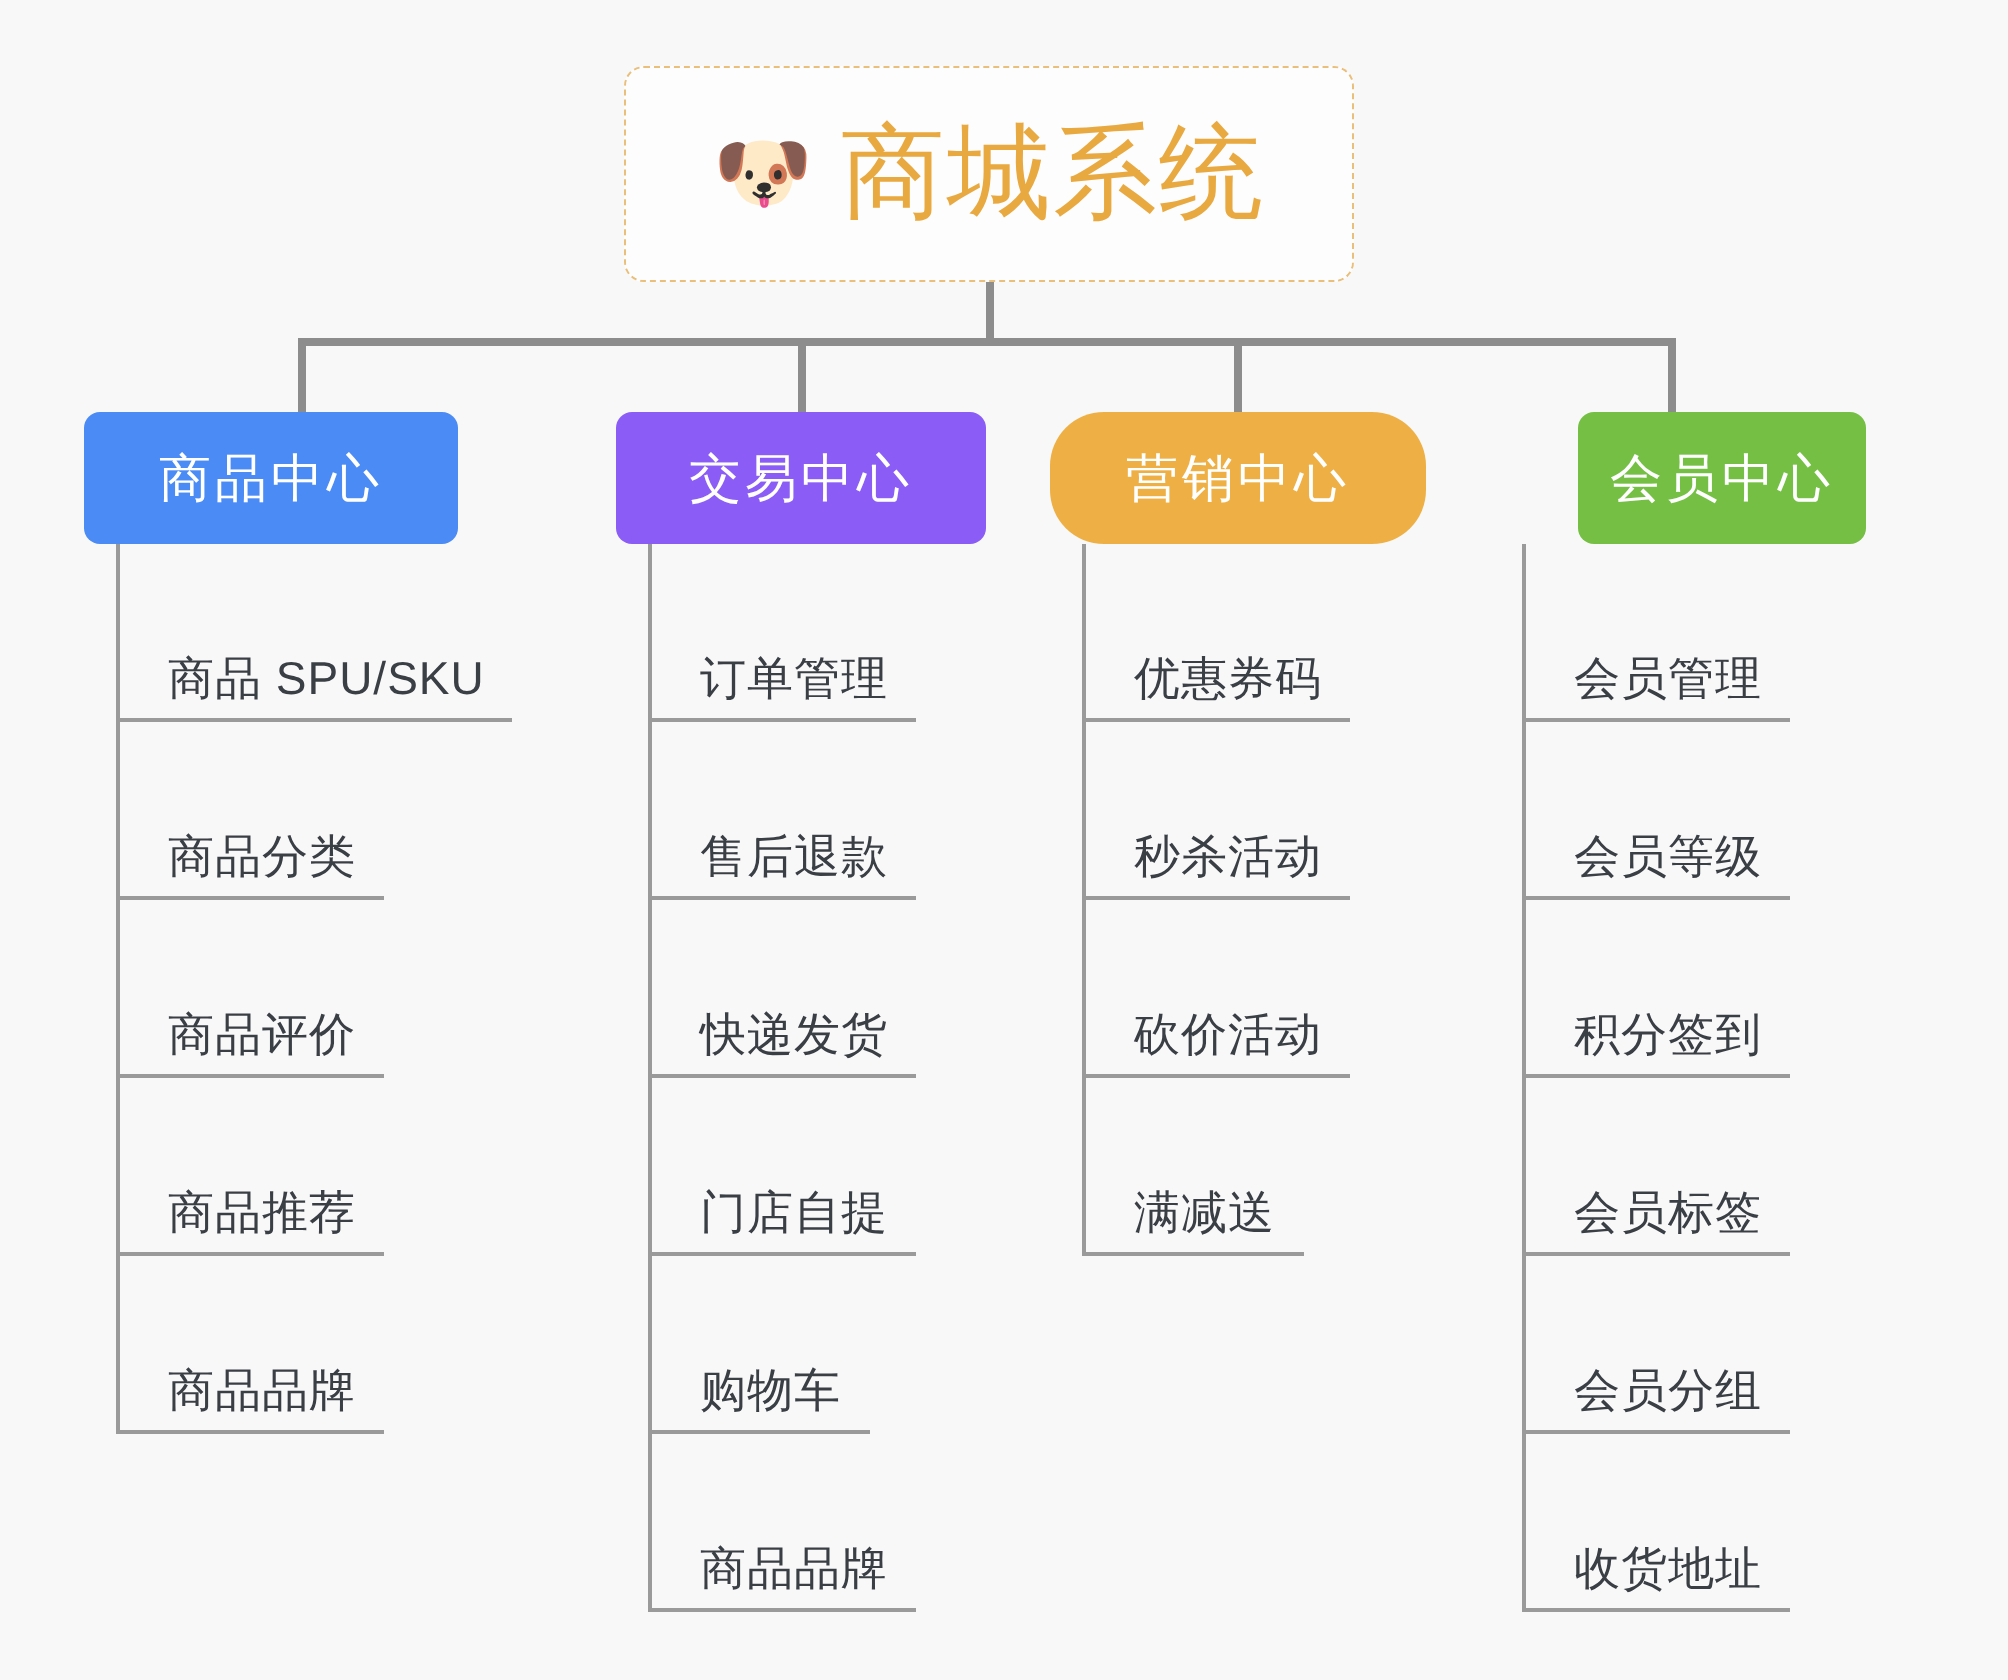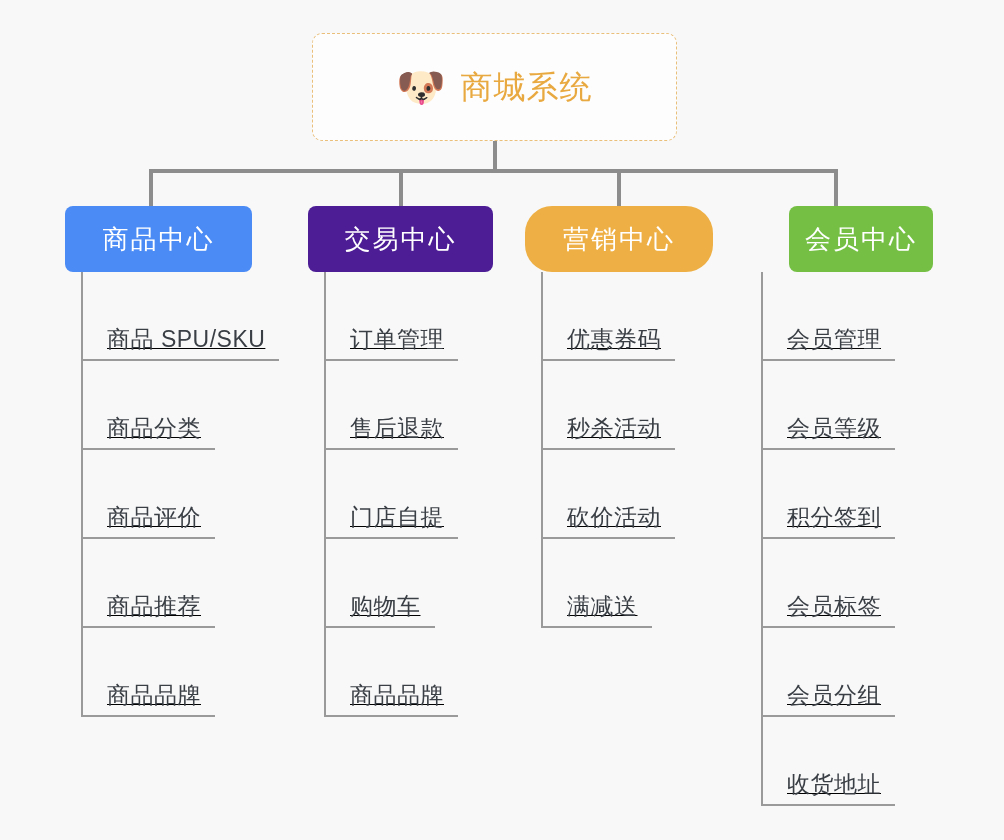--- a/index.html
+++ b/index.html
@@ -33,21 +33,21 @@
     align-items: center;
     justify-content: center;
     gap: 14px;
   }
   .root-emoji {
     font-size: 40px;
     line-height: 1;
     font-family: "DejaVu Sans", sans-serif;
   }
   .root-title {
-    font-size: 32px;
+    font-size: 52px;
     color: #e9a941;
     letter-spacing: 1px;
     line-height: 1;
     font-family: "Liberation Sans", "DejaVu Sans", sans-serif;
   }
 
   
   .conn {
     position: absolute;
     background: #8d8d8d;
@@ -72,47 +72,46 @@
   .drop-0 { left: 149px; }
   .drop-1 { left: 399px; }
   .drop-2 { left: 617px; }
   .drop-3 { left: 834px; }
 
   
   .column {
     position: absolute;
     top: 206px;
   }
-  .col-0 { left: 65px;  width: 187px; }
+  .col-0 { left: 42px;  width: 187px; }
   .col-1 { left: 308px; width: 185px; }
   .col-2 { left: 525px; width: 188px; }
   .col-3 { left: 745px; width: 188px; }
 
   .cat-box {
     height: 66px;
     border-radius: 8px;
     display: flex;
     align-items: center;
     justify-content: center;
     color: #ffffff;
     font-size: 26px;
     letter-spacing: 2px;
     font-family: "Liberation Sans", "DejaVu Sans", sans-serif;
   }
   .cat-blue   { background: #4a8bf5; }
-  .cat-red    { background: #4c1d95; align-items: center; }
+  .cat-red    { background: #8b5cf6; align-items: center; }
   .cat-orange { background: #eeb044; border-radius: 27px; }
   .cat-green  { background: #75c044; margin-left: 44px; }
 
   
   .leaf-list {
     position: relative;
     margin-top: 0;
     padding-left: 16px;
-    text-decoration: underline;
   }
   .leaf-trunk {
     position: absolute;
     left: 16px;
     top: 0;
     bottom: 0;
     width: 2px;
     background: #9a9a9a;
   }
   .leaf-item {
@@ -184,20 +183,23 @@
     </div>
     <div class="leaf-list">
       <div class="leaf-trunk"></div>
       <div class="leaf-item">
           <div class="leaf-inner"><span class="leaf-label">订单管理</span></div>
         </div>
       <div class="leaf-item">
           <div class="leaf-inner"><span class="leaf-label">售后退款</span></div>
         </div>
       <div class="leaf-item">
+          <div class="leaf-inner"><span class="leaf-label">快递发货</span></div>
+        </div>
+      <div class="leaf-item">
           <div class="leaf-inner"><span class="leaf-label">门店自提</span></div>
         </div>
       <div class="leaf-item">
           <div class="leaf-inner"><span class="leaf-label">购物车</span></div>
         </div>
       <div class="leaf-item">
           <div class="leaf-inner"><span class="leaf-label">商品品牌</span></div>
         </div>
     </div>
   </div>

